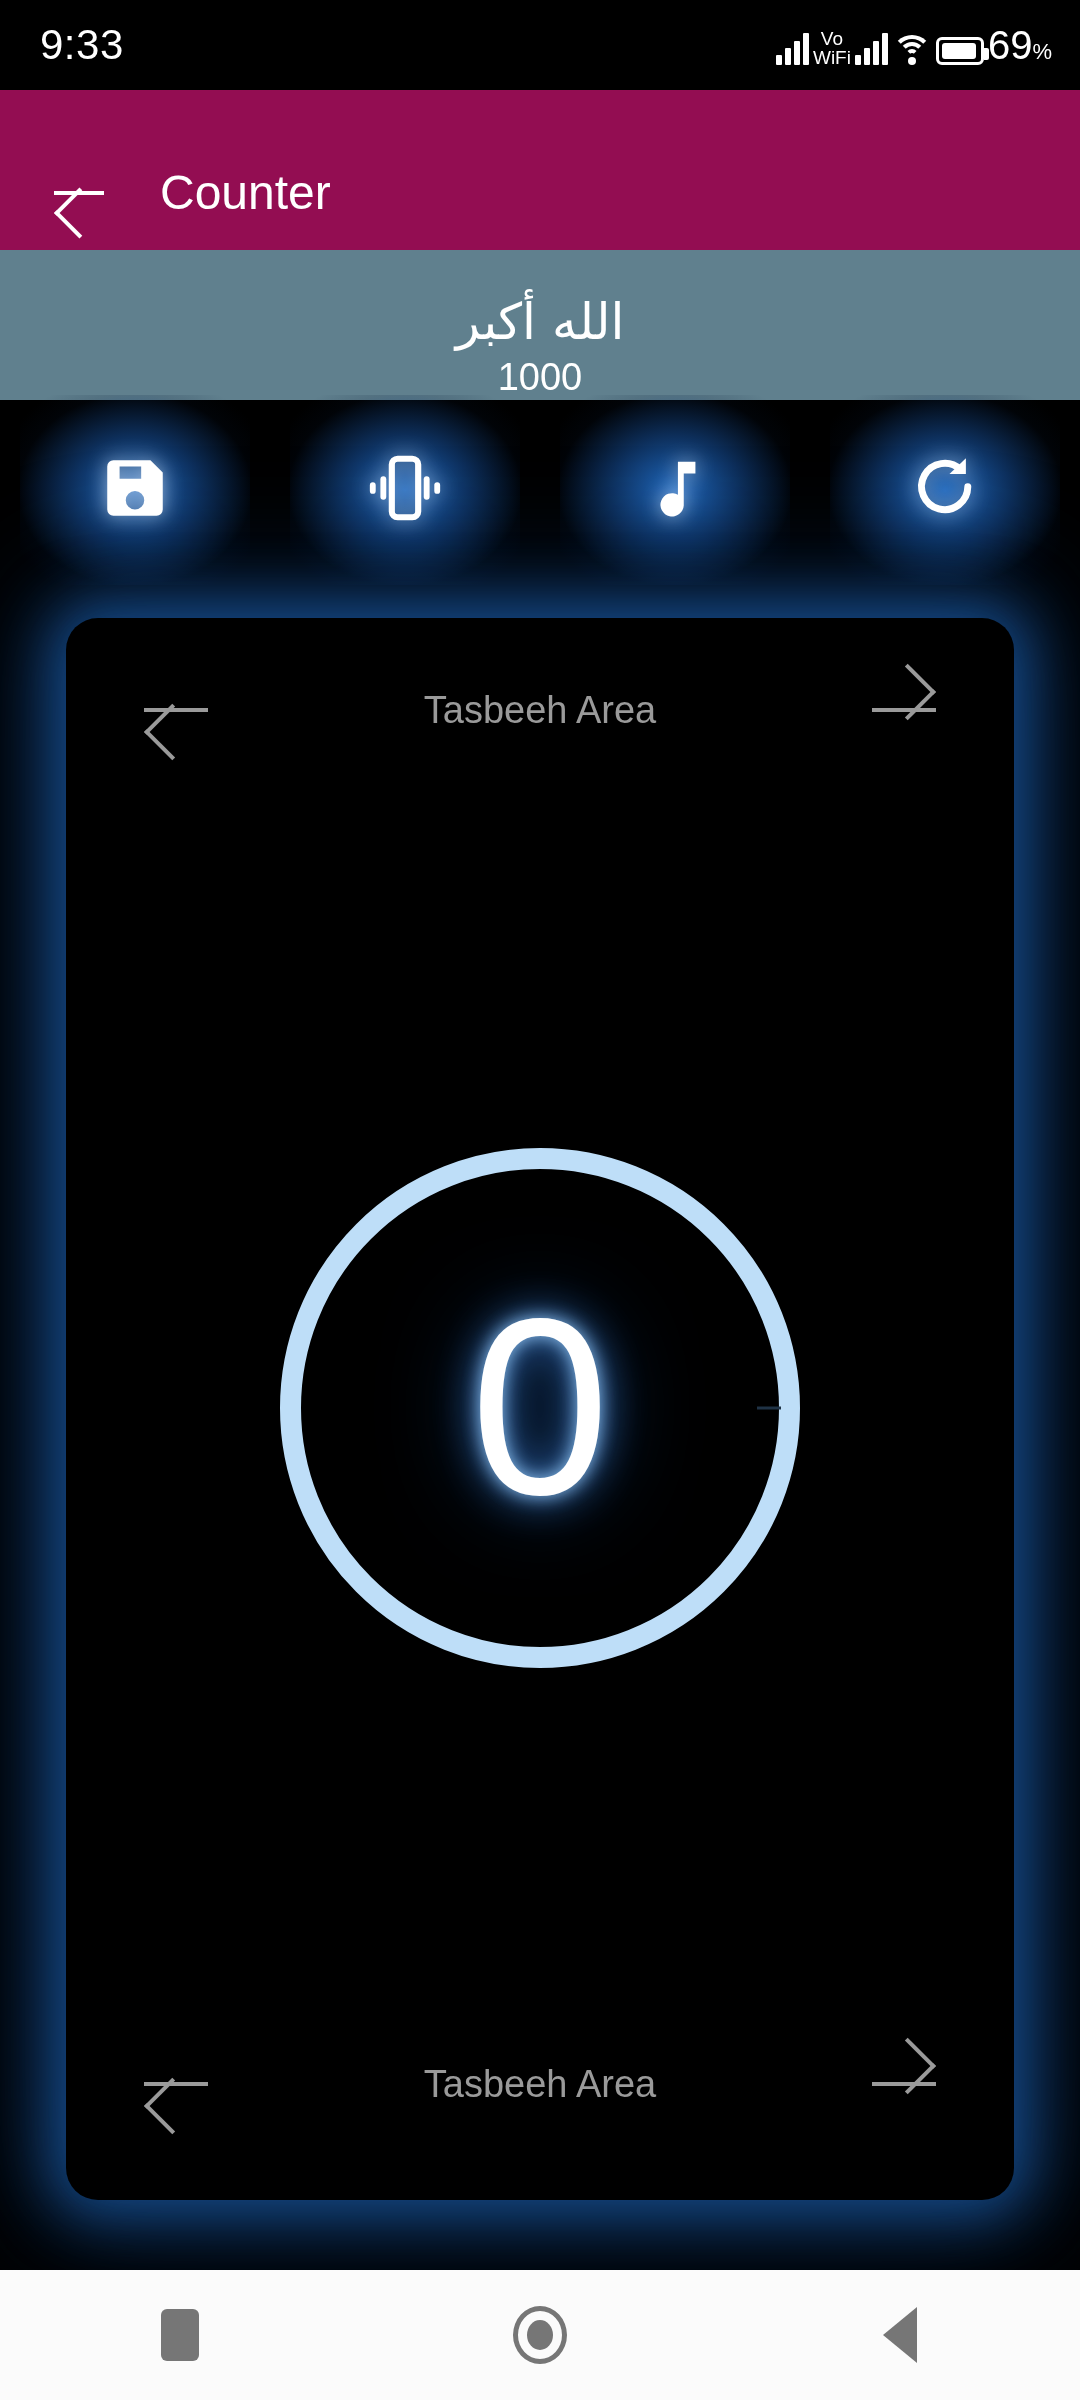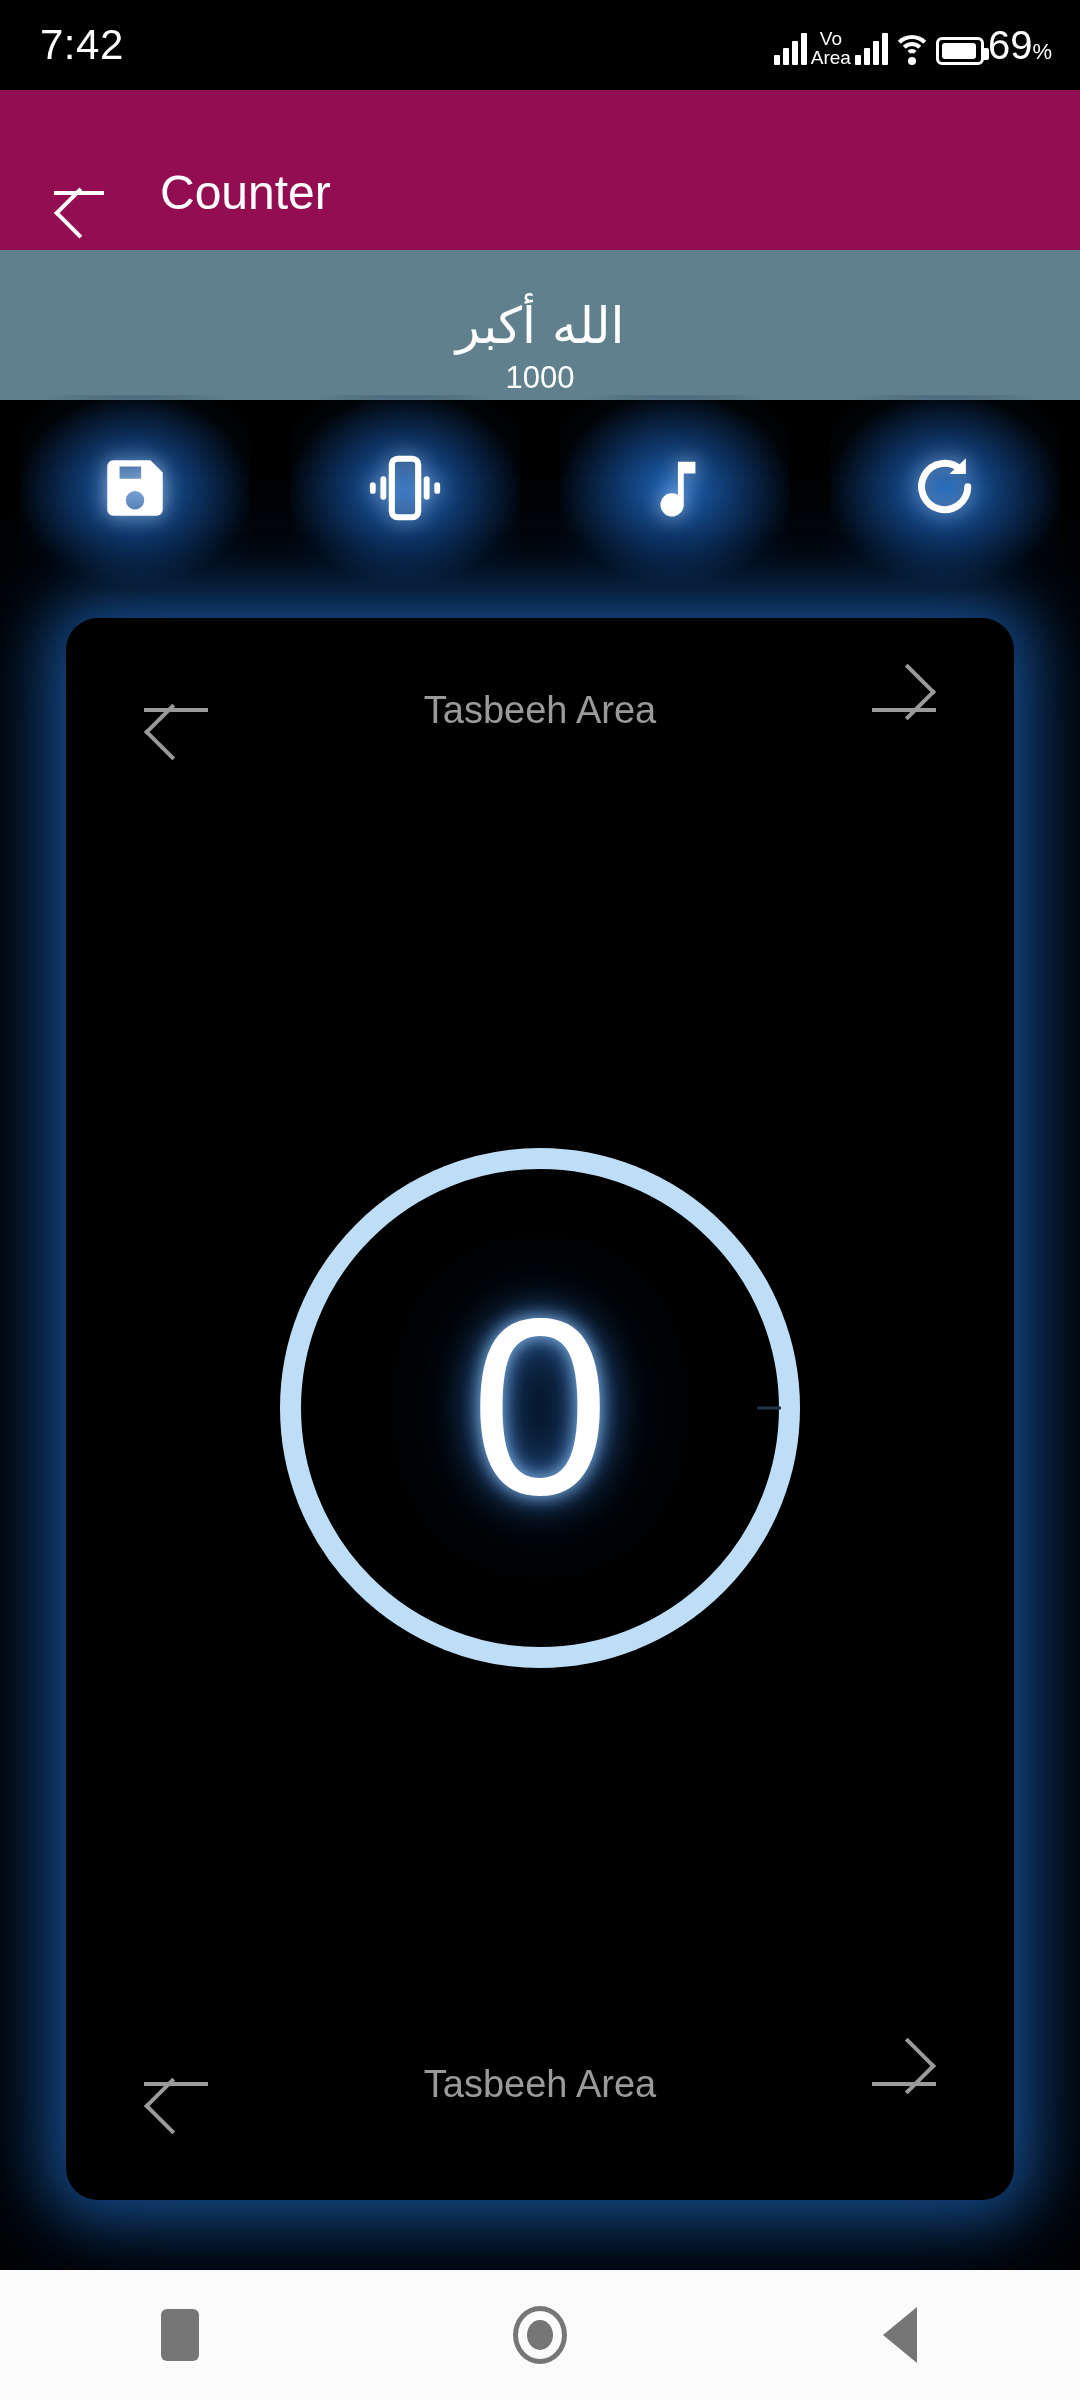--- a/index.html
+++ b/index.html
@@ -64,21 +64,21 @@
   }
   .appbar-title{ color:#fff; font-size:48px; margin-left:50px; font-weight:400; }
 
   
   .banner{
     position:absolute; top:250px; left:0; width:1080px; height:150px;
     background:#60808E; display:flex; flex-direction:column;
     align-items:center; justify-content:center; color:#fff;
   }
   .banner-arabic{ font-size:50px; direction:rtl; line-height:1.1; font-family:"DejaVu Sans", sans-serif;margin-top:44px; }
-  .banner-count{ font-size:31px; margin-top:6px; font-weight:300; }
+  .banner-count{ font-size:38px; margin-top:6px; font-weight:300; }
 
   
   .toolbar{
     position:absolute; top:400px; left:0; width:1080px; height:180px;
     background:#000; display:flex; align-items:center;
   }
   .tb-btn{
     flex:1; height:180px; display:flex; align-items:center; justify-content:center;
     cursor:pointer; position:relative;
   }
@@ -150,31 +150,31 @@
   .nb-circ{ width:54px; height:58px; border:5px solid #767676; border-radius:50%; display:flex; align-items:center; justify-content:center; }
   .nb-circ i{ width:26px; height:30px; background:#767676; border-radius:50%; display:block; }
   .nb-tri{ width:0; height:0; border-top:28px solid transparent; border-bottom:28px solid transparent; border-right:34px solid #767676; }
 </style>
 </head>
 <body>
 
 <div id="screen">
 
   <div class="statusbar">
-    <div class="sb-time">7:42</div>
+    <div class="sb-time">9:33</div>
     <div class="sb-right">
       <div class="sig">
           <i></i>
           <i></i>
           <i></i>
           <i></i>
         </div>
       <div class="vowifi">
         <span class="v1">Vo</span>
-        <span class="v2">Area</span>
+        <span class="v2">WiFi</span>
       </div>
       <div class="sig">
           <i></i>
           <i></i>
           <i></i>
           <i></i>
         </div>
       <div class="wifi-ico">
         <span class="w1"></span>
           <span class="w2"></span>

